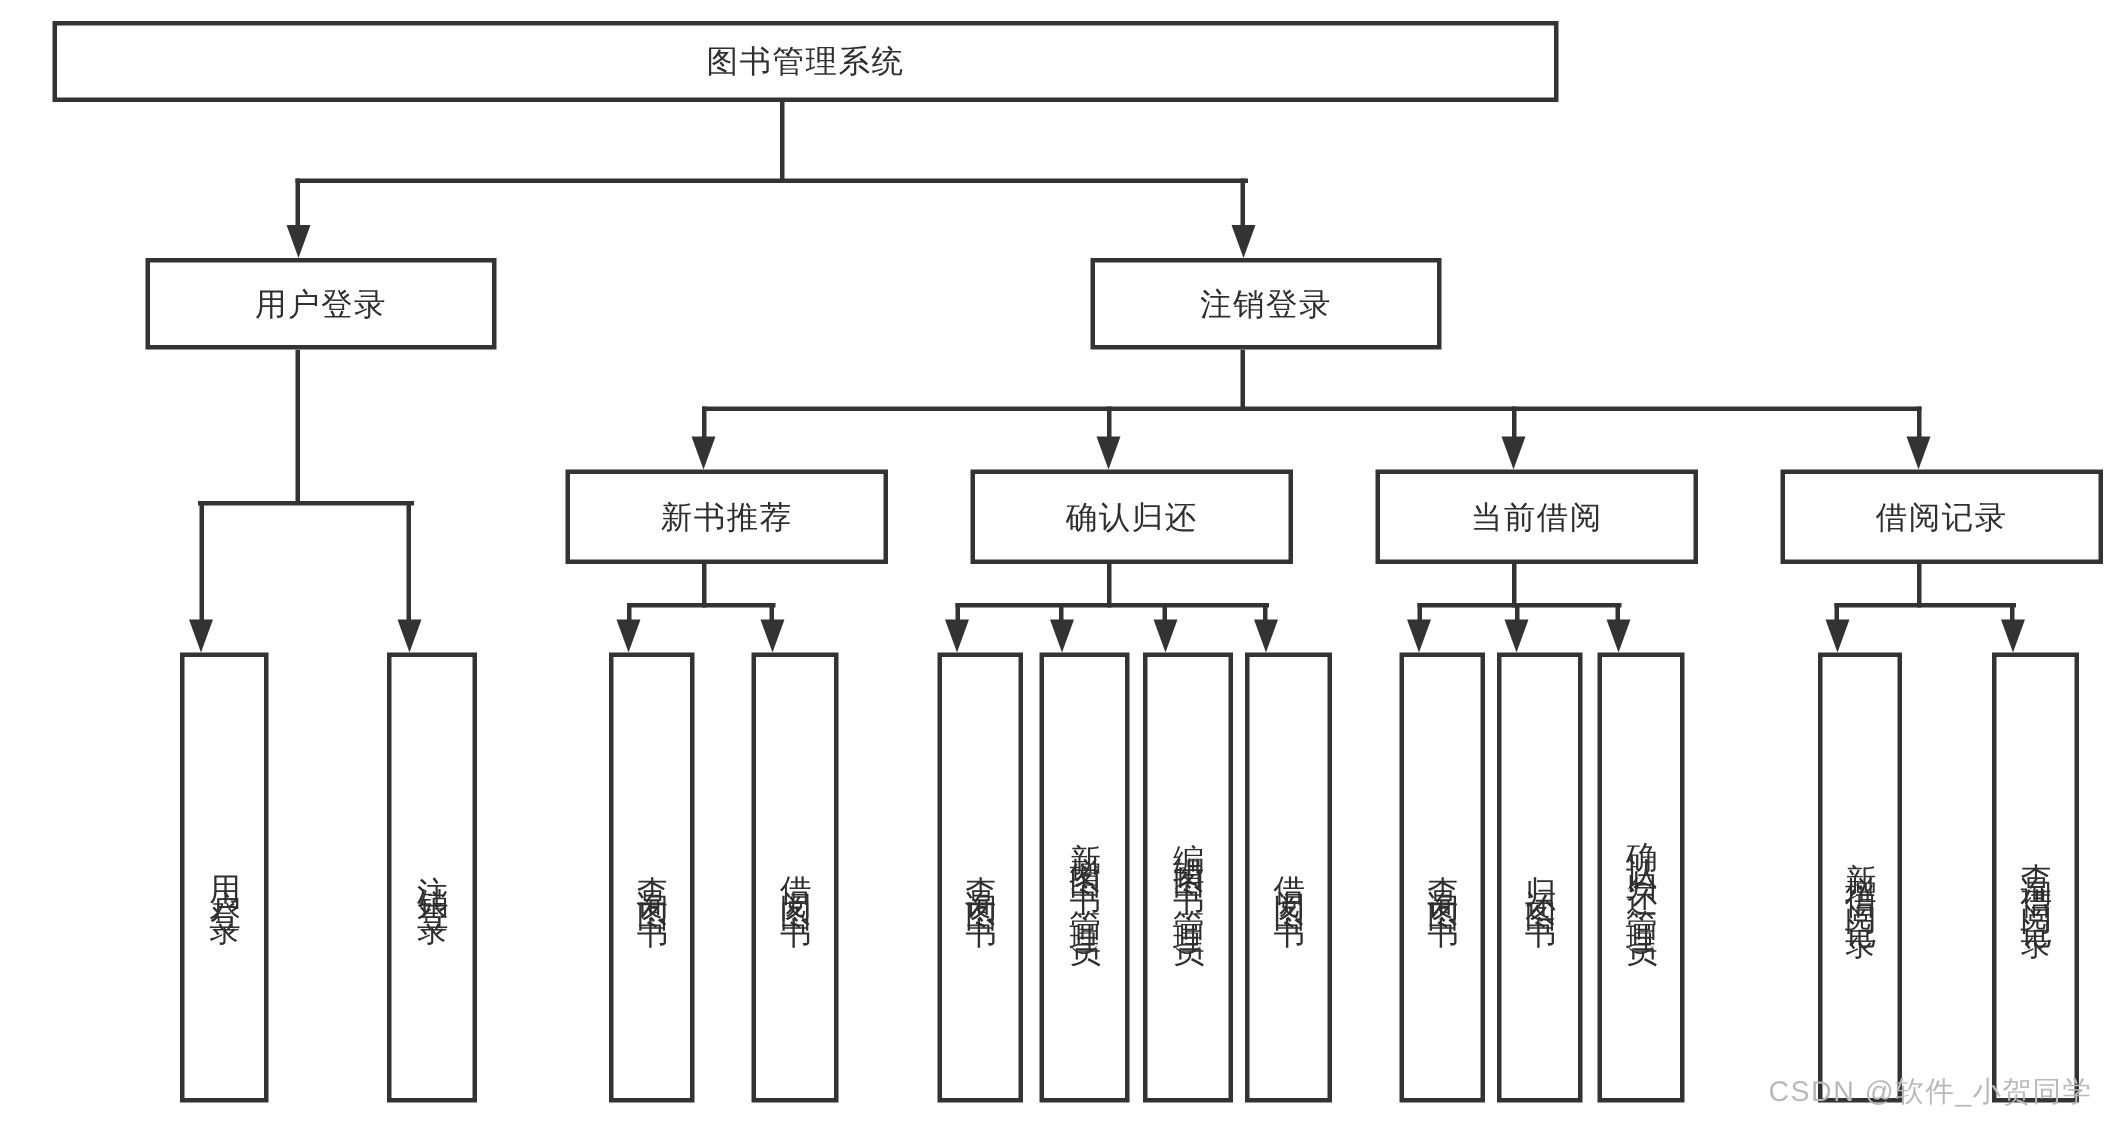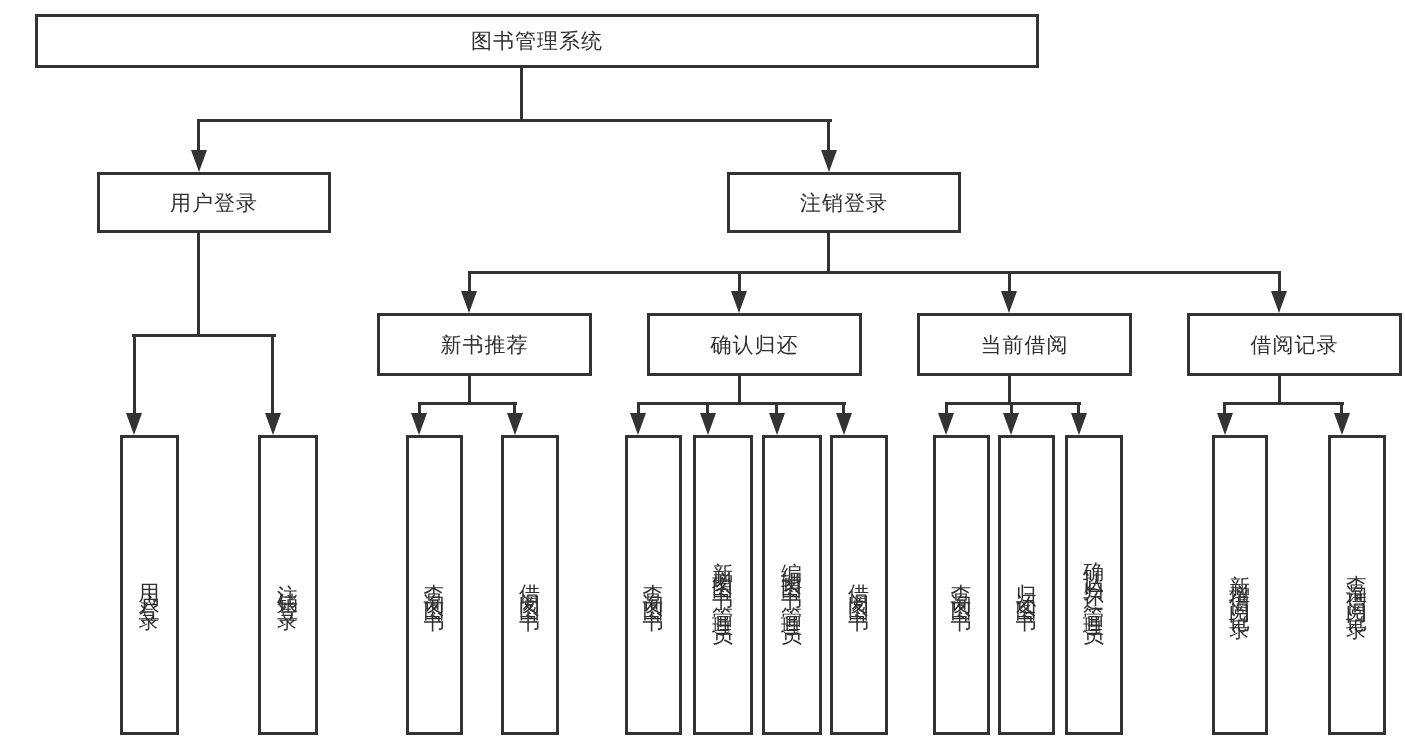--- a/index.html
+++ b/index.html
@@ -192,14 +192,15 @@
   <div class="arrow" style="left:1003px;top:413px"></div>
   <div class="vline" style="left:1077px;top:402px;height:14px"></div>
   <div class="arrow" style="left:1071px;top:413px"></div>
 
   <div class="hline" style="left:1223px;top:402px;width:121px"></div>
   <div class="vline" style="left:1223px;top:402px;height:14px"></div>
   <div class="arrow" style="left:1217px;top:413px"></div>
   <div class="vline" style="left:1340px;top:402px;height:14px"></div>
   <div class="arrow" style="left:1334px;top:413px"></div>
 
+  <div class="watermark">CSDN @软件_小贺同学</div>
 
 </div>
 
 </body></html>

